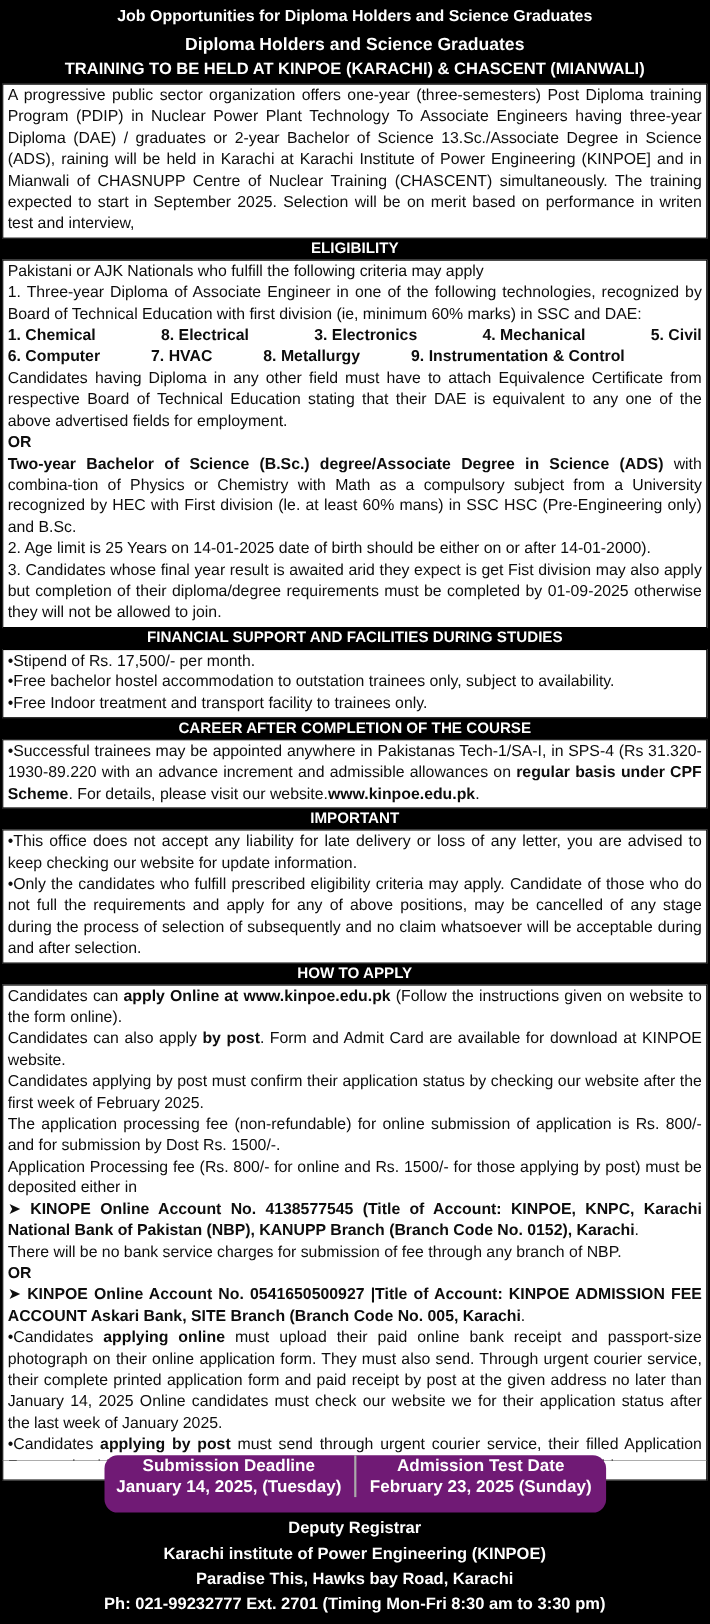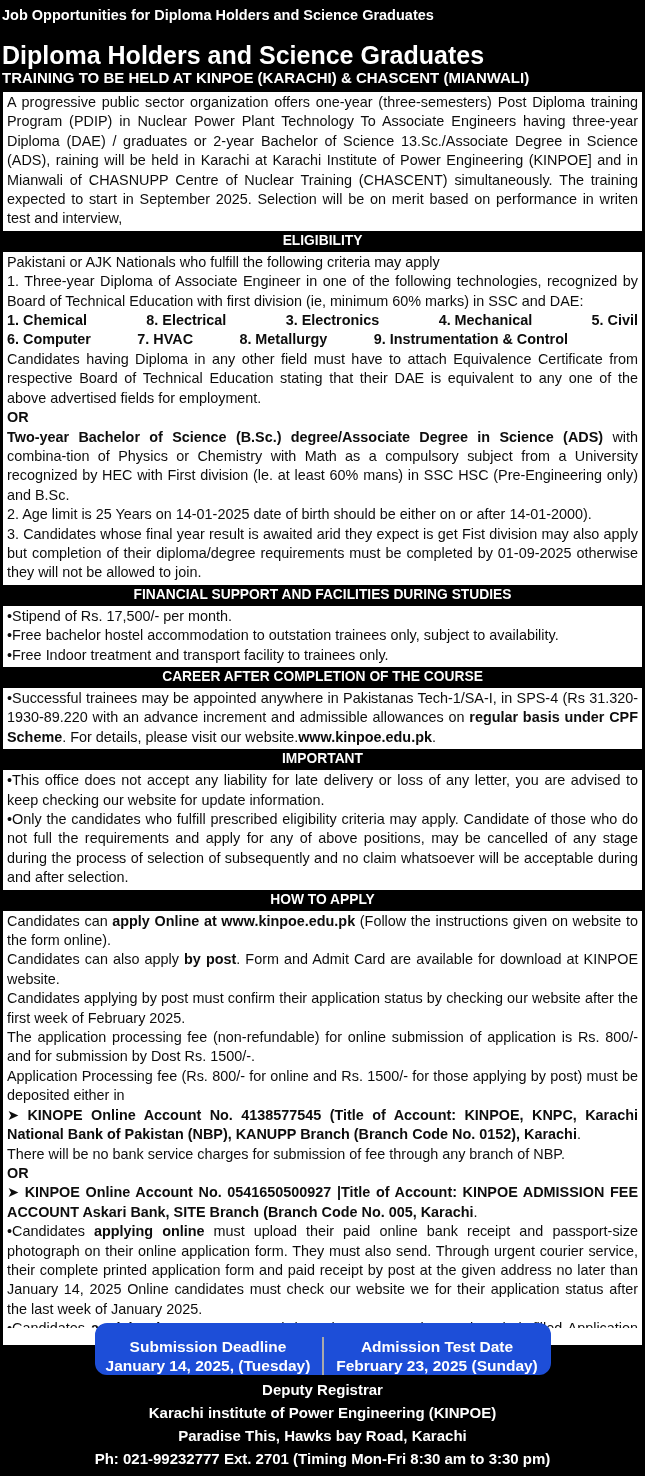--- a/index.html
+++ b/index.html
@@ -2,44 +2,44 @@
 <html><head>
 <meta charset="utf-8">
 <style>
   html,body{margin:0;padding:0;}
   body{
     width:645px;height:1476px;overflow:hidden;
     background:#000;
     font-family:"Liberation Sans","DejaVu Sans",sans-serif;
     display:flex;flex-direction:column;
   }
-  .ad-header{background:#000;color:#fff;padding:7px 2px 5px;flex:0 0 auto;}
+  .ad-header{background:#000;color:#fff;text-align:center;padding:7px 2px 5px;flex:0 0 auto;}
   .ad-header .h1{font-size:14.5px;font-weight:bold;line-height:17px;}
-  .ad-header .h2{font-size:25px;font-weight:bold;line-height:25px;margin:19px 0 1px;}
+  .ad-header .h2{font-size:16px;font-weight:bold;line-height:25px;margin:4px 0 1px;}
   .ad-header .h3{font-size:15px;font-weight:bold;line-height:17px;}
   .content{flex:1 1 auto;overflow:hidden;padding:0 2px;}
   .section-box{
     background:#fff;border:1px solid #000;color:#0d0d0d;
     padding:1px 4px 2px;font-size:14.4px;line-height:19.4px;
   }
   .section-bar{
     background:#000;color:#fff;text-align:center;font-weight:bold;
     font-size:13.8px;line-height:16px;padding:1px 0 2px;
   }
   .para{text-align:justify;}
   .para.center{text-align:left;}
   .b{font-weight:bold;}
   .cols{display:flex;justify-content:space-between;font-weight:bold;}
   .cols.pad{padding-right:70px;}
   .bottom-area{position:relative;background:#000;flex:0 0 auto;height:148px;}
   .white-strip{background:#fff;border:1px solid #000;border-top:none;height:17px;margin:0 2px;}
   .deadline-box{
     position:absolute;left:50%;transform:translateX(-50%);top:-5px;
-    width:456px;height:52px;background:#1d4ed8;border-radius:12px;
-    display:flex;align-items:flex-end;color:#fff;font-weight:bold;
+    width:456px;height:52px;background:#701a75;border-radius:12px;
+    display:flex;align-items:flex-start;color:#fff;font-weight:bold;
     font-size:15.5px;line-height:19px;text-align:center;
   }
   .deadline-cell{flex:1 1 50%;}
   .deadline-divider{width:2px;height:38px;background:#aaa;flex:0 0 auto;}
   .ad-footer{position:absolute;left:0;right:0;bottom:6px;text-align:center;color:#fff;font-weight:bold;font-size:15px;line-height:23px;}
 </style>
 </head>
 <body>
 
 <div class="ad-header">

